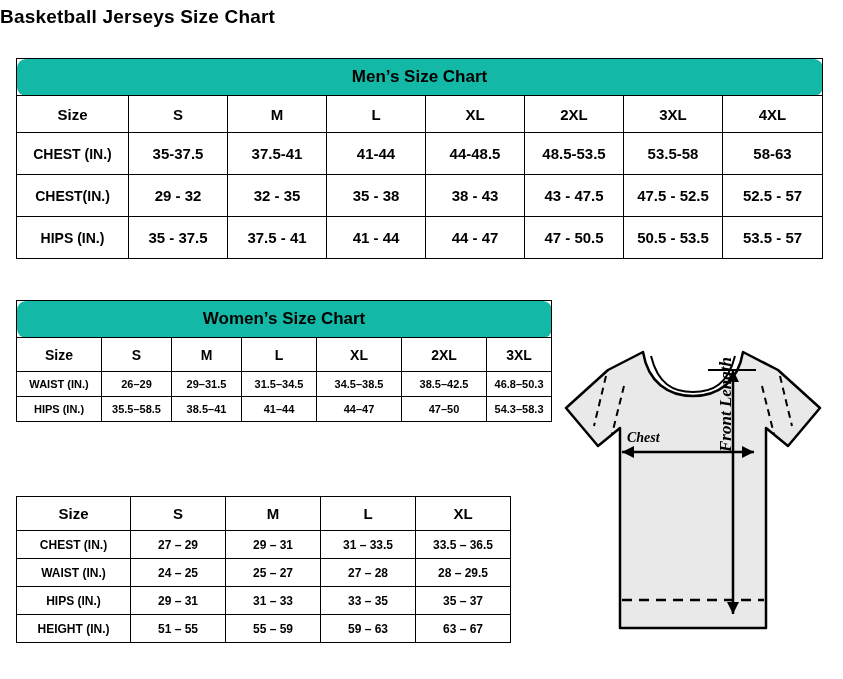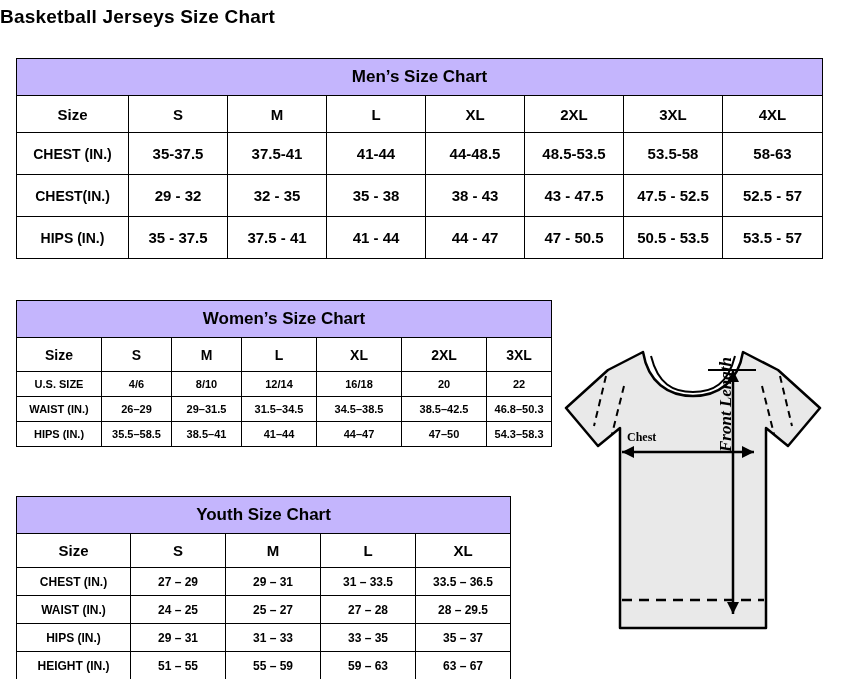--- a/index.html
+++ b/index.html
@@ -33,23 +33,24 @@
     background: #ffffff;
   }
   table.chart td, table.chart th {
     border: 1px solid #000000;
     text-align: center;
     vertical-align: middle;
     padding: 0;
     font-weight: bold;
   }
   .caption {
-    background: #c4b5fd;
+    background: #14b8a6;
     font-size: 17px;
     font-weight: bold;
+    border-radius: 9px;
   }
   .hdr {
     background: #ffffff;
     font-weight: bold;
   }
 
   
   #mens-chart {
     top: 58px;
     left: 16px;
@@ -88,21 +89,22 @@
     left: 548px;
     top: 330px;
     width: 290px;
     height: 340px;
   }
   #shirt-diagram svg { display: block; }
   .lbl-chest {
     position: absolute;
     left: 627px;
     top: 430px;
-    font-size: 12px;
+    font-size: 14px;
+    font-style: italic;
     font-weight: bold;
     font-family: "Liberation Serif", serif;
   }
   .lbl-front-length {
     position: absolute;
     left: 716px;
     top: 452px;
     font-size: 17px;
     font-style: italic;
     font-weight: bold;
@@ -192,29 +194,20 @@
     <tr class="head">
       <td class="hdr">Size</td>
       <td class="hdr">S</td>
       <td class="hdr">M</td>
       <td class="hdr">L</td>
       <td class="hdr">XL</td>
       <td class="hdr">2XL</td>
       <td class="hdr">3XL</td>
     </tr>
     <tr class="row">
-      <td class="lbl">U.S. SIZE</td>
-      <td>4/6</td>
-      <td>8/10</td>
-      <td>12/14</td>
-      <td>16/18</td>
-      <td>20</td>
-      <td>22</td>
-    </tr>
-    <tr class="row">
       <td class="lbl">WAIST  (IN.)</td>
       <td>26–29</td>
       <td>29–31.5</td>
       <td>31.5–34.5</td>
       <td>34.5–38.5</td>
       <td>38.5–42.5</td>
       <td>46.8–50.3</td>
     </tr>
     <tr class="row">
       <td class="lbl">HIPS  (IN.)</td>
@@ -230,23 +223,20 @@
 
 <table class="chart" id="youth-chart">
   <colgroup>
     <col style="width:114px">
       <col style="width:95px">
       <col style="width:95px">
       <col style="width:95px">
       <col style="width:95px">
   </colgroup>
   <tbody>
-    <tr>
-        <td class="caption" colspan="5">Youth Size Chart</td>
-      </tr>
     <tr class="head">
       <td class="hdr">Size</td>
       <td class="hdr">S</td>
       <td class="hdr">M</td>
       <td class="hdr">L</td>
       <td class="hdr">XL</td>
     </tr>
     <tr class="row">
       <td class="lbl">CHEST (IN.)</td>
       <td>27 – 29</td>

